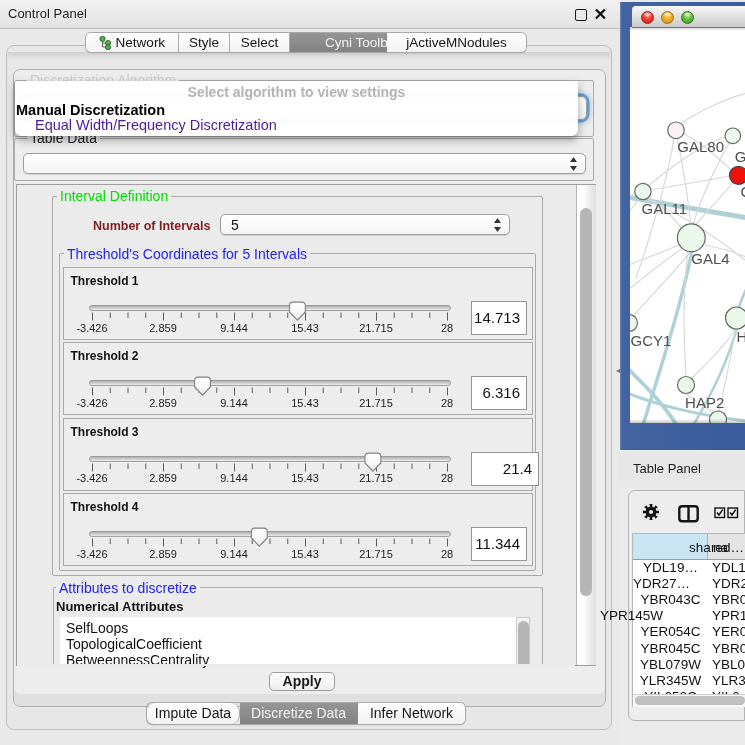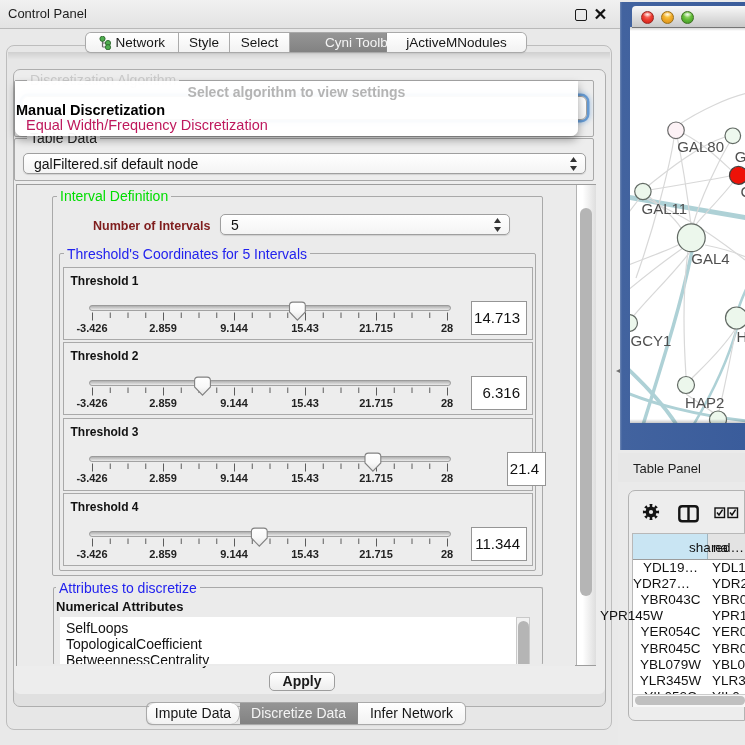--- a/index.html
+++ b/index.html
@@ -13,21 +13,21 @@
          border:1px solid #9f9f9f;border-radius:5px;box-shadow:0 1px 1px rgba(0,0,0,0.12);}
   .combo .ctxt{position:absolute;left:10px;top:0;bottom:0;font-size:14px;color:#111;
                display:flex;align-items:center;}
   .arrows{position:absolute;right:7px;top:50%;width:9px;height:16px;margin-top:-8px;}
   .grp{position:absolute;box-sizing:border-box;border:1px solid #a9a9a9;border-radius:2px;}
   .grplab{position:absolute;font-size:14px;background:#ededed;padding:0 3px;line-height:14px;}
   .tbox{position:absolute;box-sizing:border-box;border:1px solid #a9a9a9;background:#ededed;}
   .tlab{position:absolute;left:7px;top:6px;font-size:12px;font-weight:bold;color:#111;}
   .vfield{position:absolute;box-sizing:border-box;background:#ffffff;border:1px solid #959595;
           font-size:15px;color:#111;text-align:right;padding-right:6px;}
-  .ticklab{position:absolute;font-size:11px;font-weight:bold;color:#222;transform:translateX(-50%);}
+  .ticklab{position:absolute;font-size:11px;font-weight:normal;color:#222;transform:translateX(-50%);}
   .row2{font-size:13.5px;color:#111;}
 </style>
 </head>
 <body>
 
 <div class="abs" id="cpwin" style="left:0;top:0;width:620px;height:745px;background:#e9e9e9;"></div>
 
 <div class="abs" style="left:0;top:0;width:620px;height:28px;
      background:linear-gradient(#f1f1f1,#e3e3e3);border-bottom:1px solid #b9b9b9;"></div>
 <div class="abs" style="left:8px;top:6px;font-size:13px;color:#1d1d1d;">Control Panel</div>
@@ -59,21 +59,20 @@
 </div>
 
 <div class="grp" style="left:14px;top:80px;width:580px;height:57px;"></div>
 <div class="grplab" style="left:27px;top:73px;color:#cbcbcb;">Discretization Algorithm</div>
 <div class="combo" style="left:22px;top:96px;width:565px;height:24px;border-radius:6px;
      box-shadow:0 0 0 2.5px rgba(96,150,208,0.95), 0 0 4px 4px rgba(120,168,220,0.45);"></div>
 
 <div class="grp" style="left:14px;top:138px;width:580px;height:43px;"></div>
 <div class="grplab" style="left:27px;top:131px;color:#222;">Table Data</div>
 <div class="combo" style="left:23px;top:153px;width:563px;height:21px;">
-  <div class="ctxt">galFiltered.sif default node</div>
   <svg class="arrows" viewBox="0 0 9 16">
       <path d="M4.5 1 L8 6 L1 6 Z" fill="#333"></path>
       <path d="M4.5 15 L8 10 L1 10 Z" fill="#333"></path>
     </svg>
 </div>
 
 <div class="abs" style="left:16px;top:184px;width:580px;height:482px;box-sizing:border-box;
      border:1px solid #9d9d9d;background:#ebebeb;"></div>
 
 <div class="abs" style="left:576px;top:185px;width:19px;height:480px;
@@ -165,21 +164,21 @@
       <rect x="25.5" y="37.5" width="361" height="5" rx="2.5" fill="url(#trk2)" stroke="#8e8e8e" stroke-width="0.8"></rect>
       <path d="M28.5 44.5 V52.5 M46.25 44.5 V50 M64.00 44.5 V50 M81.75 44.5 V50 M99.5 44.5 V52.5 M117.25 44.5 V50 M135.00 44.5 V50 M152.75 44.5 V50 M170.5 44.5 V52.5 M188.25 44.5 V50 M206.00 44.5 V50 M223.75 44.5 V50 M241.5 44.5 V52.5 M259.25 44.5 V50 M277.00 44.5 V50 M294.75 44.5 V50 M312.5 44.5 V52.5 M330.25 44.5 V50 M348.00 44.5 V50 M365.75 44.5 V50 M383.5 44.5 V52.5" stroke="#5c5c5c" stroke-width="1" fill="none"></path>
       <path d="M301.0 37.5 Q301.0 34.1 304.4 34.1 L313.4 34.1 Q316.8 34.1 316.8 37.5 L316.8 44.0 L308.9 52.1 L301.0 44.0 Z" fill="url(#thm2)" stroke="#818181" stroke-width="1.1"></path>
     </svg>
   <div class="ticklab" style="left:28.5px;top:53.5px;">-3.426</div>
   <div class="ticklab" style="left:99.5px;top:53.5px;">2.859</div>
   <div class="ticklab" style="left:170.5px;top:53.5px;">9.144</div>
   <div class="ticklab" style="left:241.5px;top:53.5px;">15.43</div>
   <div class="ticklab" style="left:312.5px;top:53.5px;">21.715</div>
   <div class="ticklab" style="left:383.5px;top:53.5px;">28</div>
-  <div class="vfield" style="left:407.5px;top:33px;width:39px;height:34px;line-height:32px;margin-left:36px;">21.4</div>
+  <div class="vfield" style="left:407.5px;top:33px;width:68px;height:34px;line-height:32px;">21.4</div>
 </div>
 <div class="tbox" style="left:62.5px;top:493.2px;width:470.5px;height:73px;">
   <div class="tlab">Threshold 4</div>
 <svg width="471" height="73" viewBox="0 0 471 73" style="position:absolute;left:0;top:0;">
       <defs>
         <linearGradient id="trk3" x1="0" y1="0" x2="0" y2="1">
           <stop offset="0" stop-color="#a8a8a8"></stop>
           <stop offset="1" stop-color="#f2f2f2"></stop>
         </linearGradient>
         <linearGradient id="thm3" x1="0" y1="0" x2="0" y2="1">
@@ -223,21 +222,21 @@
      font-size:14px;line-height:20px;white-space:nowrap;">
   <div class="seg" style="width:93px;border-radius:9px;">Impute Data</div><div class="seg sel" style="width:118px;">Discretize Data</div><div class="seg" style="width:107px;border-right:none;">Infer Network</div>
 </div>
 
 <div class="abs" style="left:15px;top:80.5px;width:563px;height:55px;
      background:rgba(255,255,255,0.96);border-radius:0 0 7px 7px;
      box-shadow:0 4px 9px rgba(0,0,0,0.35);"></div>
 <div class="abs" style="left:15px;top:82.5px;width:563px;height:18.3px;font-size:14px;font-weight:bold;
      color:#b4b4b4;text-align:center;line-height:19px;">Select algorithm to view settings</div>
 <div class="abs" style="left:16px;top:102px;font-size:14.5px;font-weight:bold;color:#000;">Manual Discretization</div>
-<div class="abs" style="left:2px;top:116.5px;font-size:14.5px;color:#be185d;padding-left:24px;">Equal Width/Frequency Discretization</div>
+<div class="abs" style="left:11px;top:116.5px;font-size:14.5px;color:#4c1d95;padding-left:24px;">Equal Width/Frequency Discretization</div>
 
 <div class="abs" style="left:615.5px;top:369px;width:0;height:0;border-top:2.5px solid transparent;border-bottom:2.5px solid transparent;border-right:4px solid #6e6e6e;"></div>
 
 <div class="abs" id="netwin" style="left:620px;top:2px;width:125px;height:448px;
      background:linear-gradient(to right,#7089b5 0,#42639f 2px,#3a5c9b 100%);"></div>
 <div class="abs" style="left:630px;top:27px;width:115px;height:396px;background:#ffffff;"></div>
 <div class="abs" style="left:630px;top:27px;width:115px;height:4px;background:linear-gradient(rgba(0,0,0,0.20),rgba(0,0,0,0));z-index:3;"></div>
 <div class="abs" style="left:630px;top:419px;width:115px;height:4px;background:linear-gradient(rgba(0,0,0,0),rgba(0,0,0,0.22));z-index:3;"></div>
 <div class="abs" style="left:632px;top:6px;width:113px;height:21px;
      background:linear-gradient(#f8f8f8,#c9c9c9);border-bottom:1px solid #8f8f8f;border-radius:4px 0 0 0;"></div>

